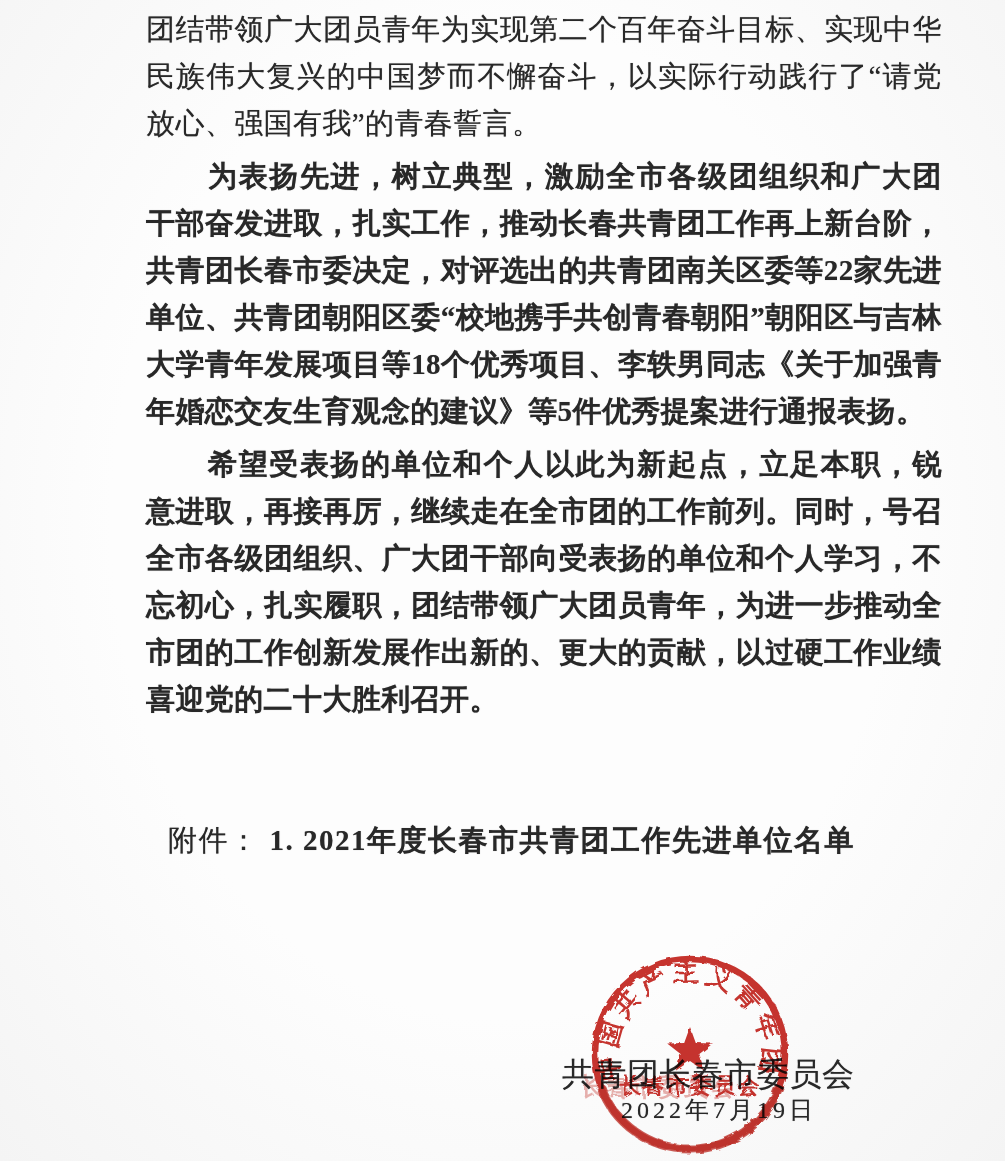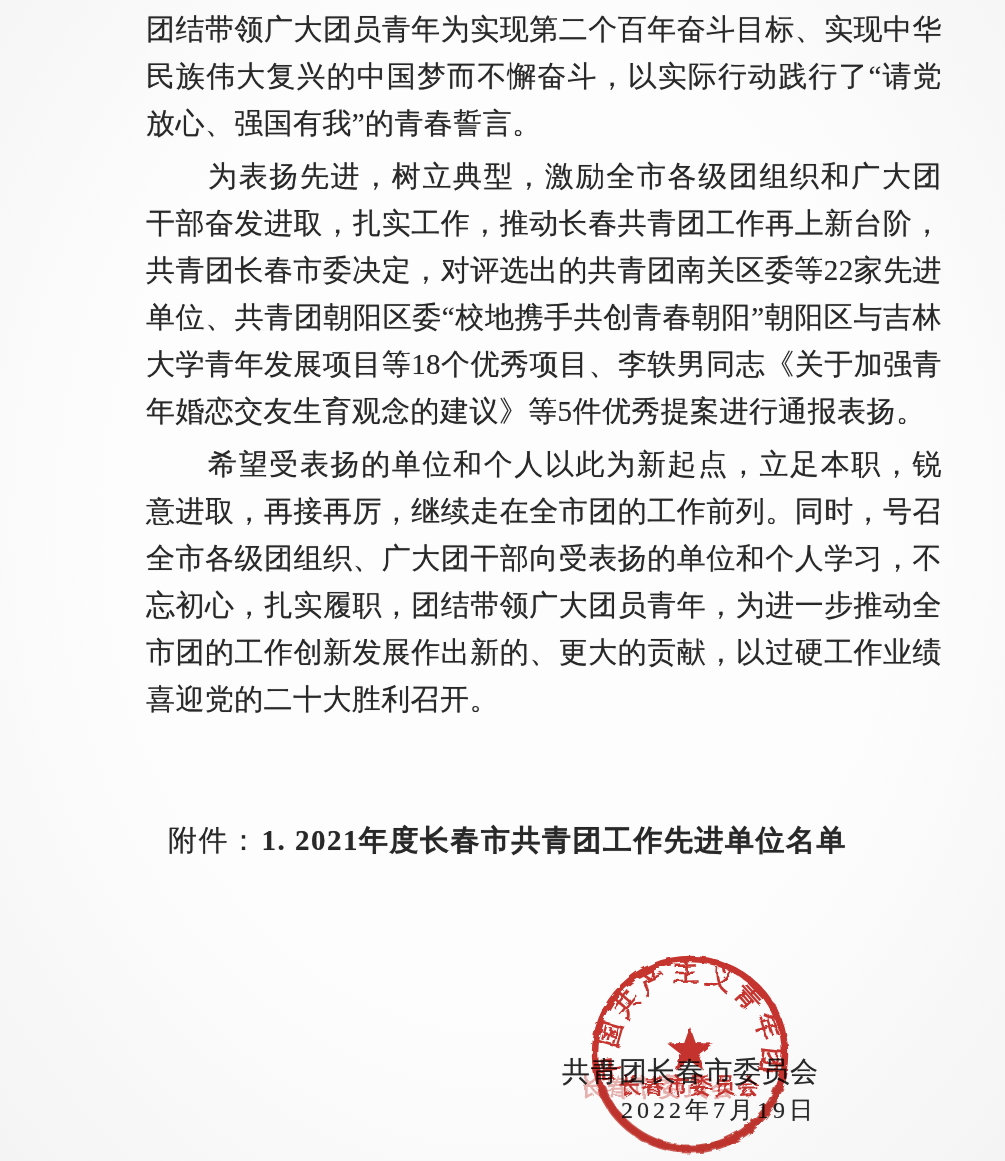--- a/index.html
+++ b/index.html
@@ -21,40 +21,40 @@
     left:110px; top:6px;
     width:796px;
     font-size:29px;
     line-height:47px;
     letter-spacing:0.4px;
     text-align:justify;
     text-shadow:0 0 0.7px rgba(30,30,30,0.55);
     margin-left:36px;
   }
   .body-text p{margin:0;}
-  .body-text p.indent{text-indent:62px;}
+  .body-text p.indent{text-indent:62px;font-weight:bold;}
   .body-text p.spaced{margin-top:6px;}
 
   .attachments{
     position:absolute;
     left:168px; top:817px;
     display:flex;
     font-size:29px;
     line-height:46.5px;
     letter-spacing:1.5px;
     text-shadow:0 0 0.7px rgba(30,30,30,0.55);
     white-space:nowrap;
   }
-  .attachments .label{flex:0 0 auto; margin-right:2px;}
+  .attachments .label{flex:0 0 auto; margin-right:10px;}
   .attachments .items{display:flex;flex-direction:column;font-weight:bold;}
 
   .sig-org{
     position:absolute;
     top:1053px; left:562px;
-    font-size:28px;
+    font-size:32px;
     letter-spacing:0.5px;
     white-space:nowrap;
     text-shadow:0 0 0.7px rgba(30,30,30,0.55);
     z-index:1;
   }
   .sig-date{
     position:absolute;
     top:1094px; left:621px;
     font-size:24px;
     letter-spacing:4px;

